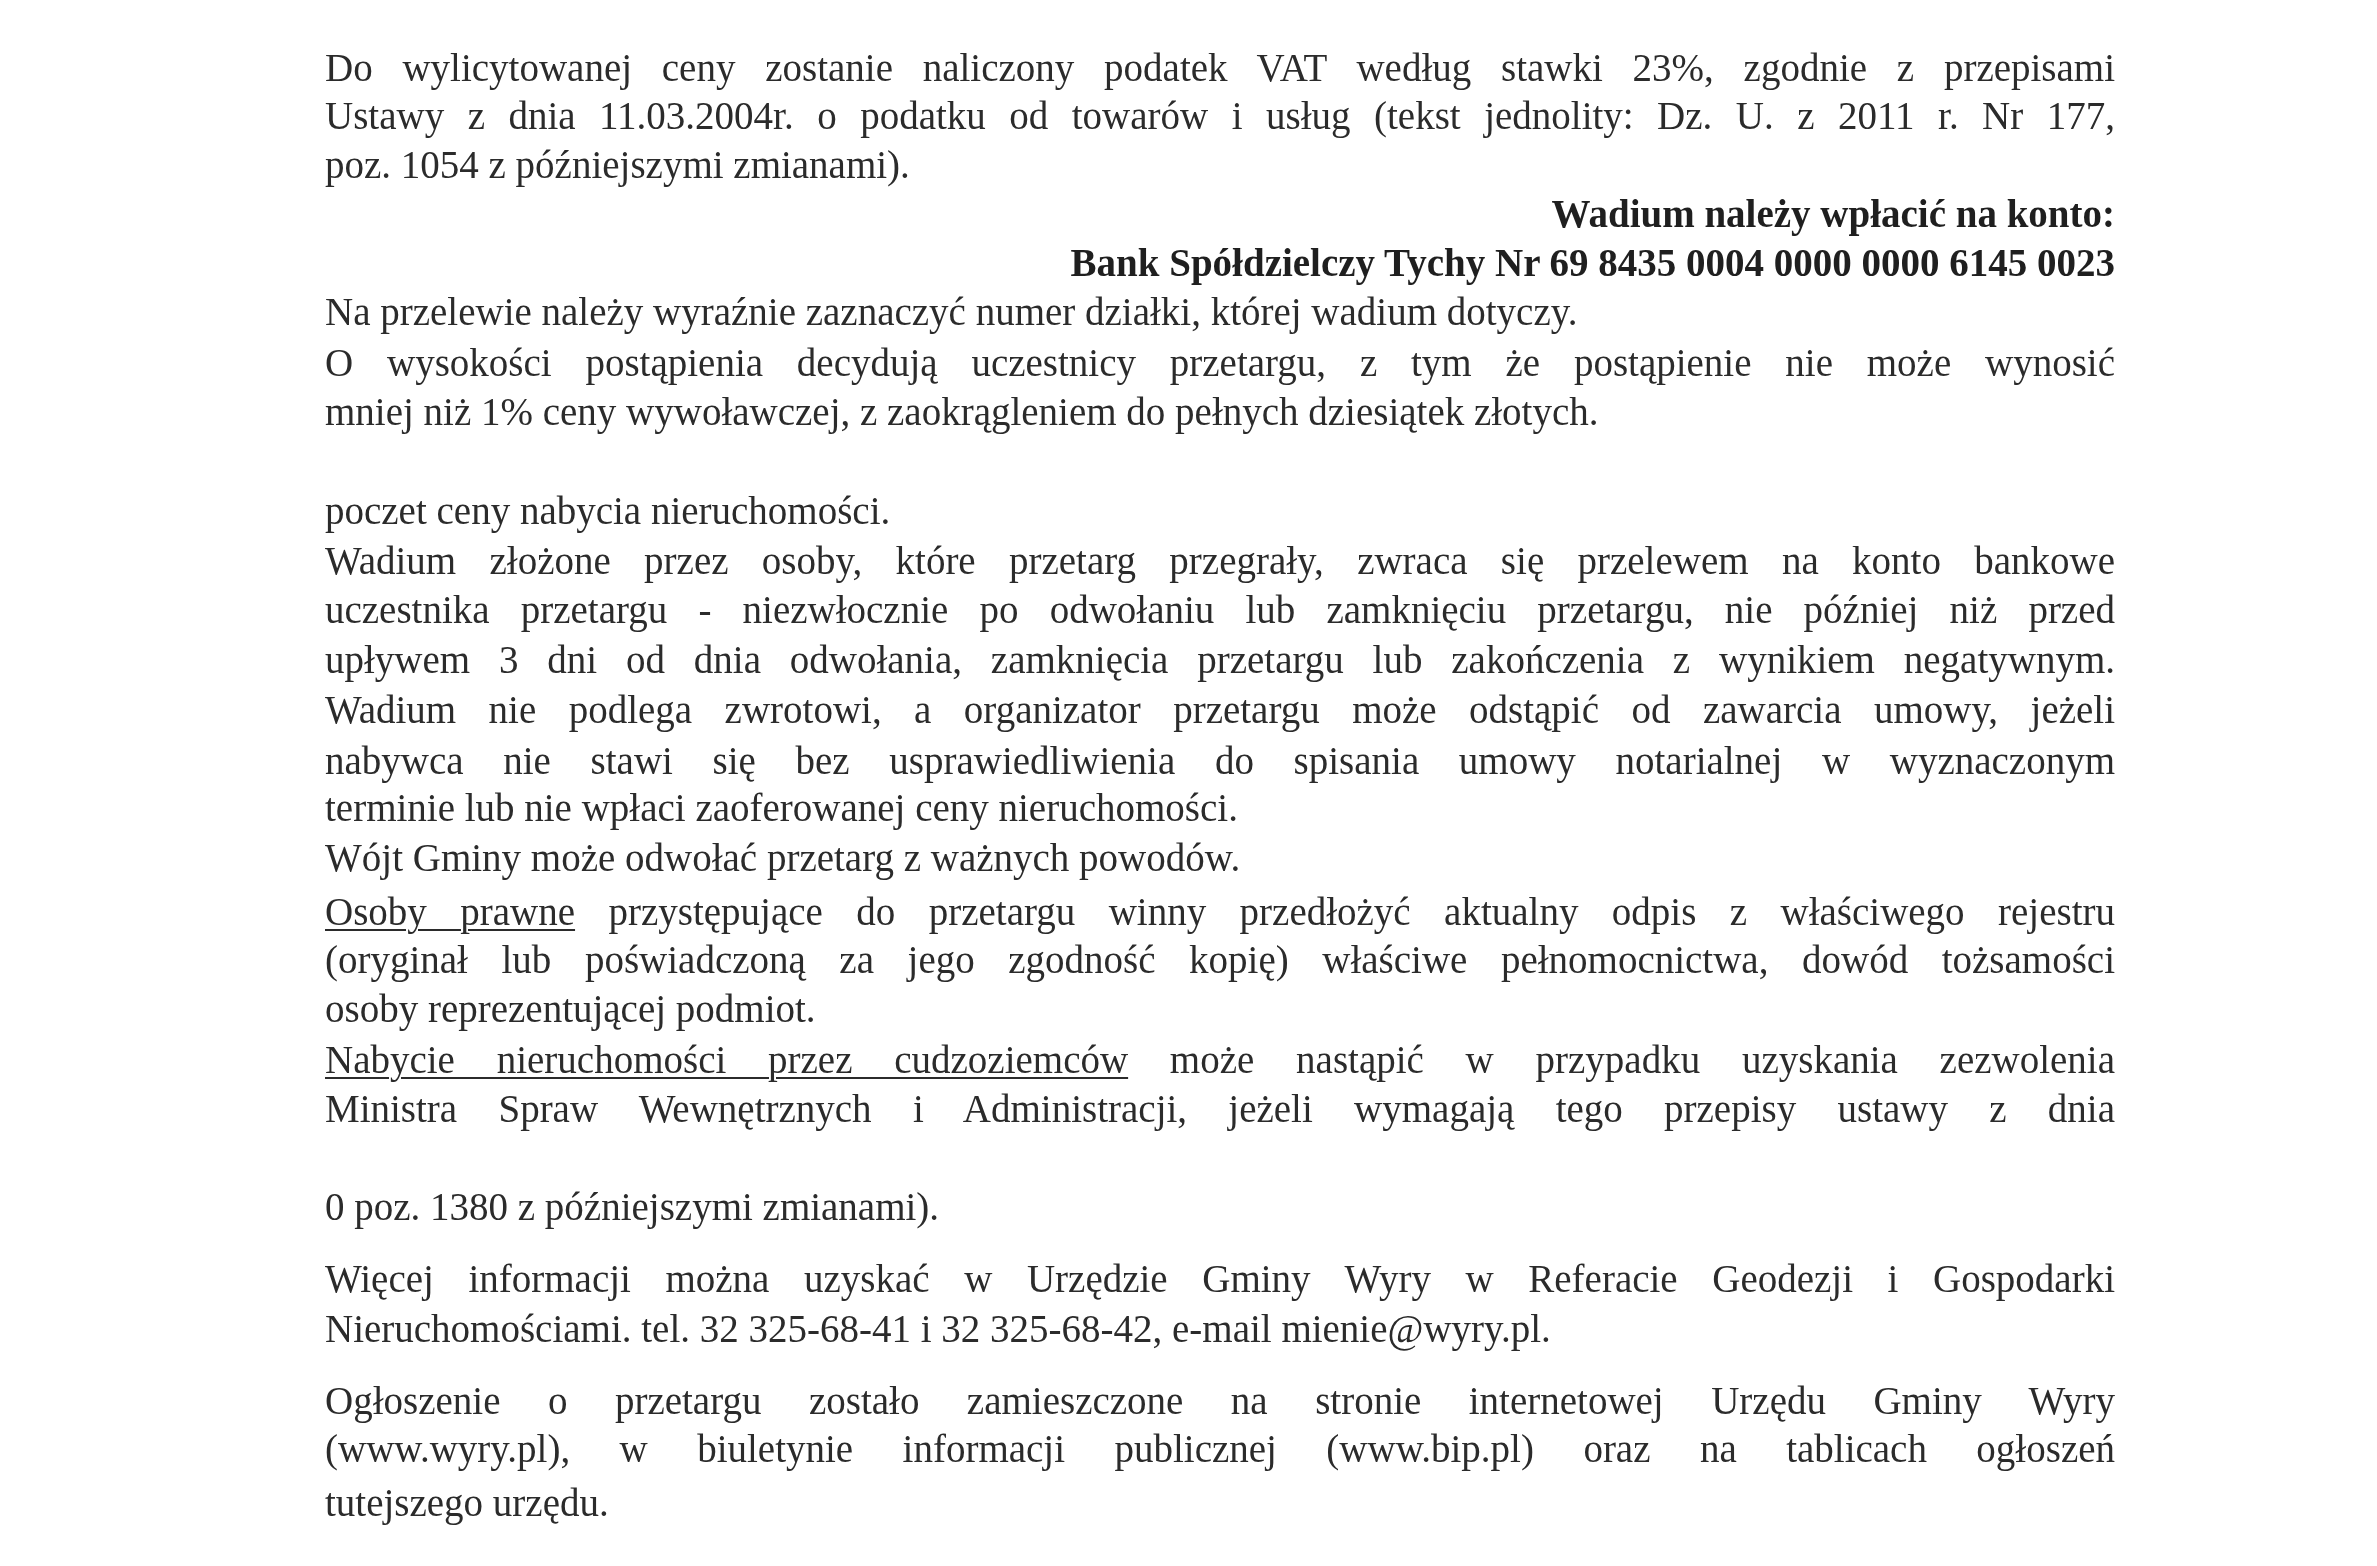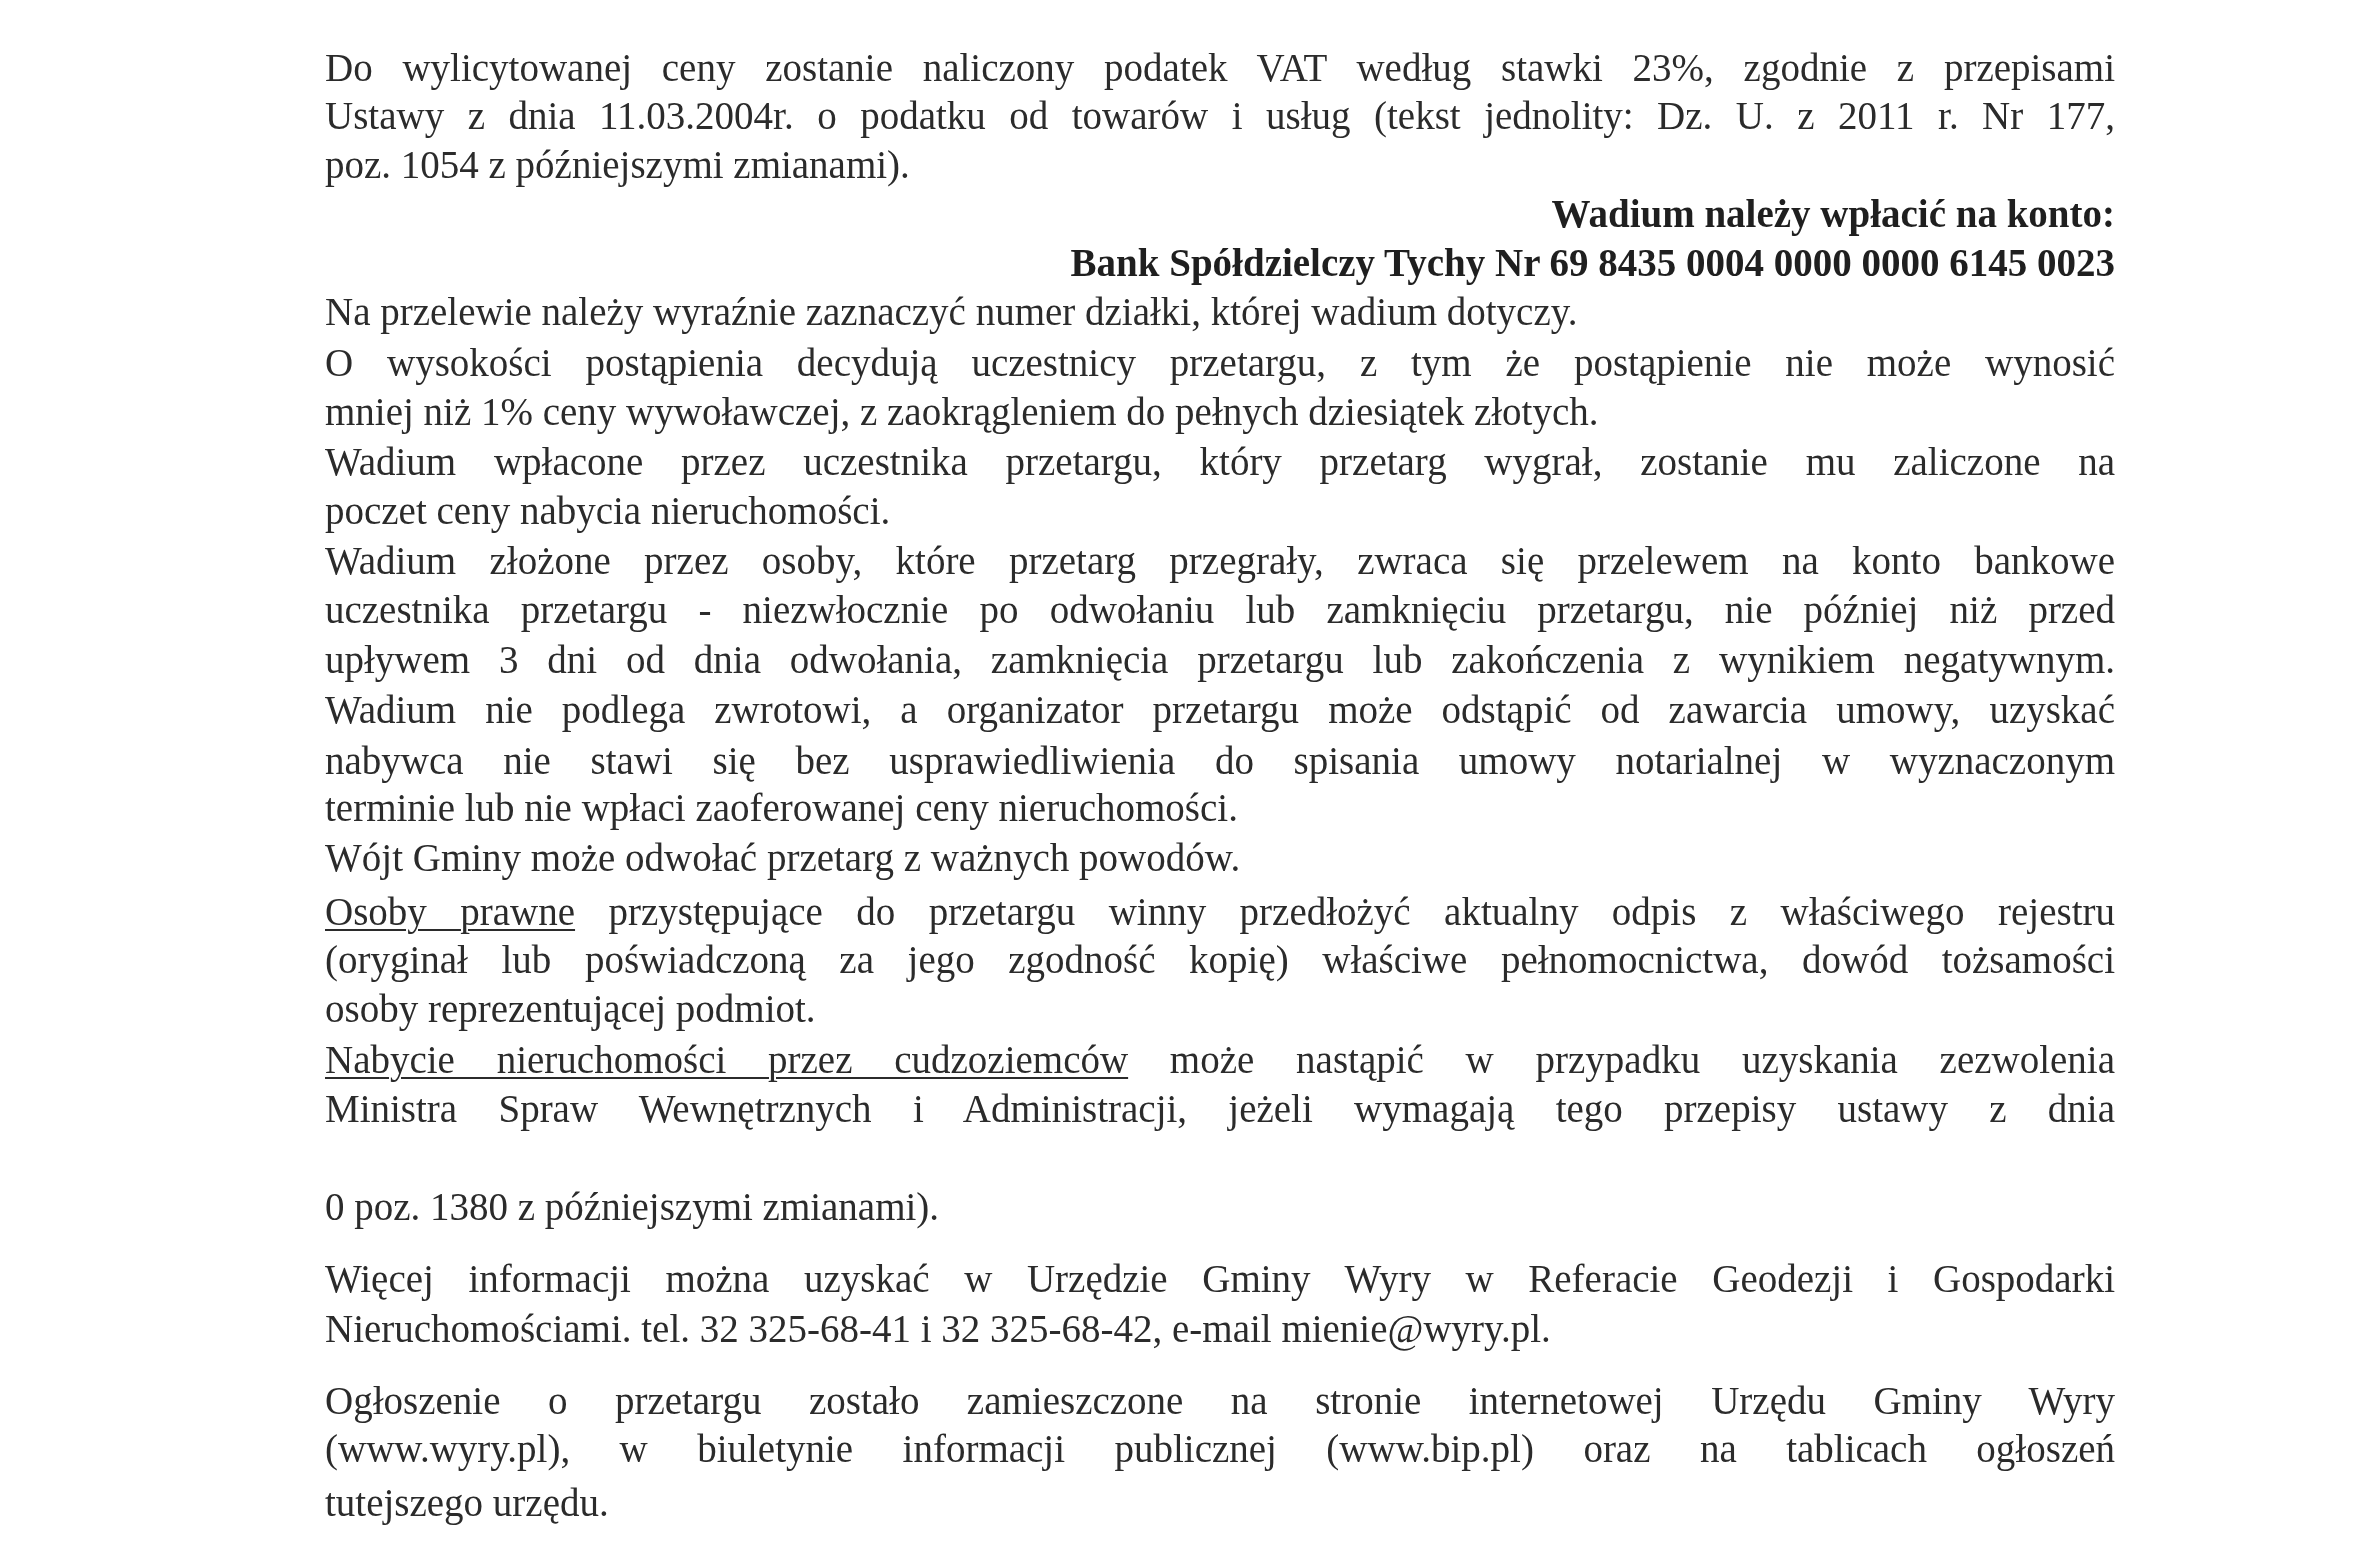--- a/index.html
+++ b/index.html
@@ -25,26 +25,25 @@
 
 <div class="page">
   <div class="line j" style="top:35px">Do wylicytowanej ceny zostanie naliczony podatek VAT według stawki 23%, zgodnie z przepisami</div>
   <div class="line j" style="top:83px">Ustawy z dnia 11.03.2004r. o podatku od towarów i usług (tekst jednolity: Dz. U. z 2011 r. Nr 177,</div>
   <div class="line" style="top:132px">poz. 1054 z późniejszymi zmianami).</div>
   <div class="line b" style="top:181px">Wadium należy wpłacić na konto:</div>
   <div class="line b" style="top:230px">Bank Spółdzielczy Tychy Nr 69 8435 0004 0000 0000 6145 0023</div>
   <div class="line" style="top:279px">Na przelewie należy wyraźnie zaznaczyć numer działki, której wadium dotyczy.</div>
   <div class="line j" style="top:330px">O wysokości postąpienia decydują uczestnicy przetargu, z tym że postąpienie nie może wynosić</div>
   <div class="line" style="top:379px">mniej niż 1% ceny wywoławczej, z zaokrągleniem do pełnych dziesiątek złotych.</div>
-  <div class="line j" style="top:429px">Wadium wpłacone przez uczestnika przetargu, który przetarg wygrał, zostanie mu zaliczone na</div>
   <div class="line" style="top:478px">poczet ceny nabycia nieruchomości.</div>
   <div class="line j" style="top:528px">Wadium złożone przez osoby, które przetarg przegrały, zwraca się przelewem na konto bankowe</div>
   <div class="line j" style="top:577px">uczestnika przetargu - niezwłocznie po odwołaniu lub zamknięciu przetargu, nie później niż przed</div>
   <div class="line j" style="top:627px">upływem 3 dni od dnia odwołania, zamknięcia przetargu lub zakończenia z wynikiem negatywnym.</div>
-  <div class="line j" style="top:677px">Wadium nie podlega zwrotowi, a organizator przetargu może odstąpić od zawarcia umowy, uzyskać</div>
+  <div class="line j" style="top:677px">Wadium nie podlega zwrotowi, a organizator przetargu może odstąpić od zawarcia umowy, jeżeli</div>
   <div class="line j" style="top:728px">nabywca nie stawi się bez usprawiedliwienia do spisania umowy notarialnej w wyznaczonym</div>
   <div class="line" style="top:775px">terminie lub nie wpłaci zaoferowanej ceny nieruchomości.</div>
   <div class="line" style="top:825px">Wójt Gminy może odwołać przetarg z ważnych powodów.</div>
   <div class="line j" style="top:879px">
     <span class="u">Osoby prawne</span><span> przystępujące do przetargu winny przedłożyć aktualny odpis z właściwego rejestru</span>
   </div>
   <div class="line j" style="top:927px">(oryginał lub poświadczoną za jego zgodność kopię) właściwe pełnomocnictwa, dowód tożsamości</div>
   <div class="line" style="top:976px">osoby reprezentującej podmiot.</div>
   <div class="line j" style="top:1027px">
     <span class="u">Nabycie nieruchomości przez cudzoziemców</span><span> może nastąpić w przypadku uzyskania zezwolenia</span>

